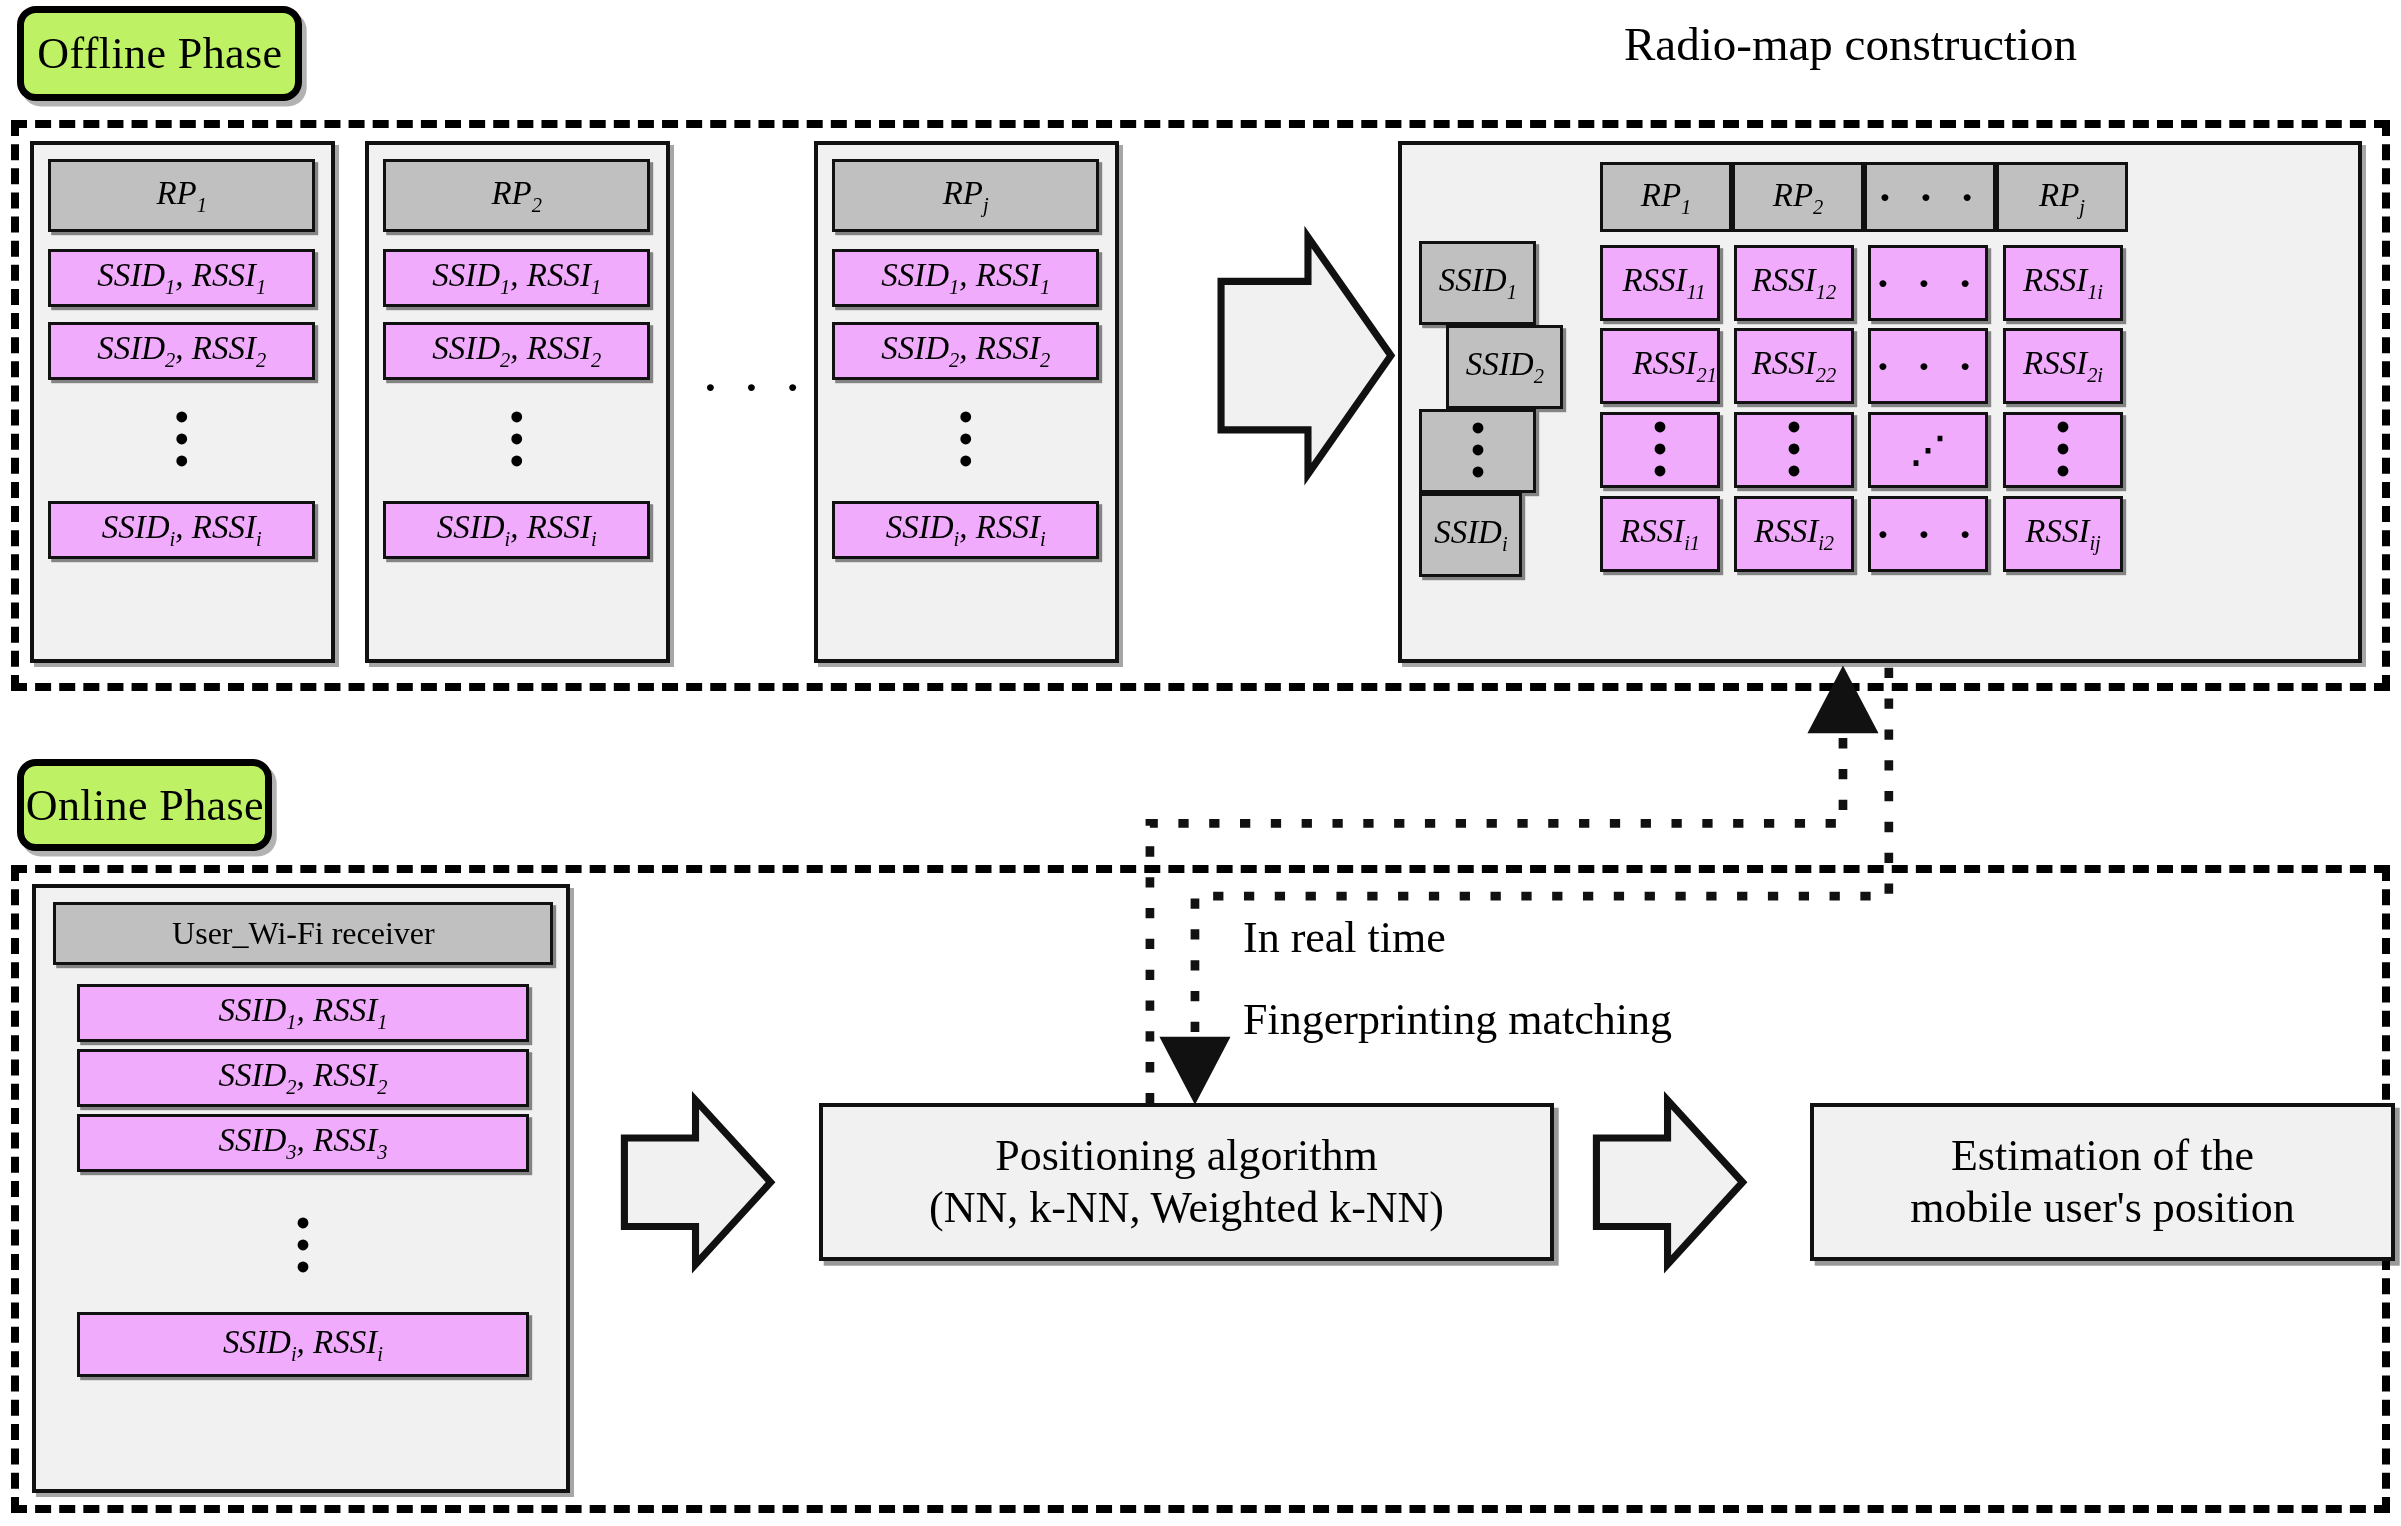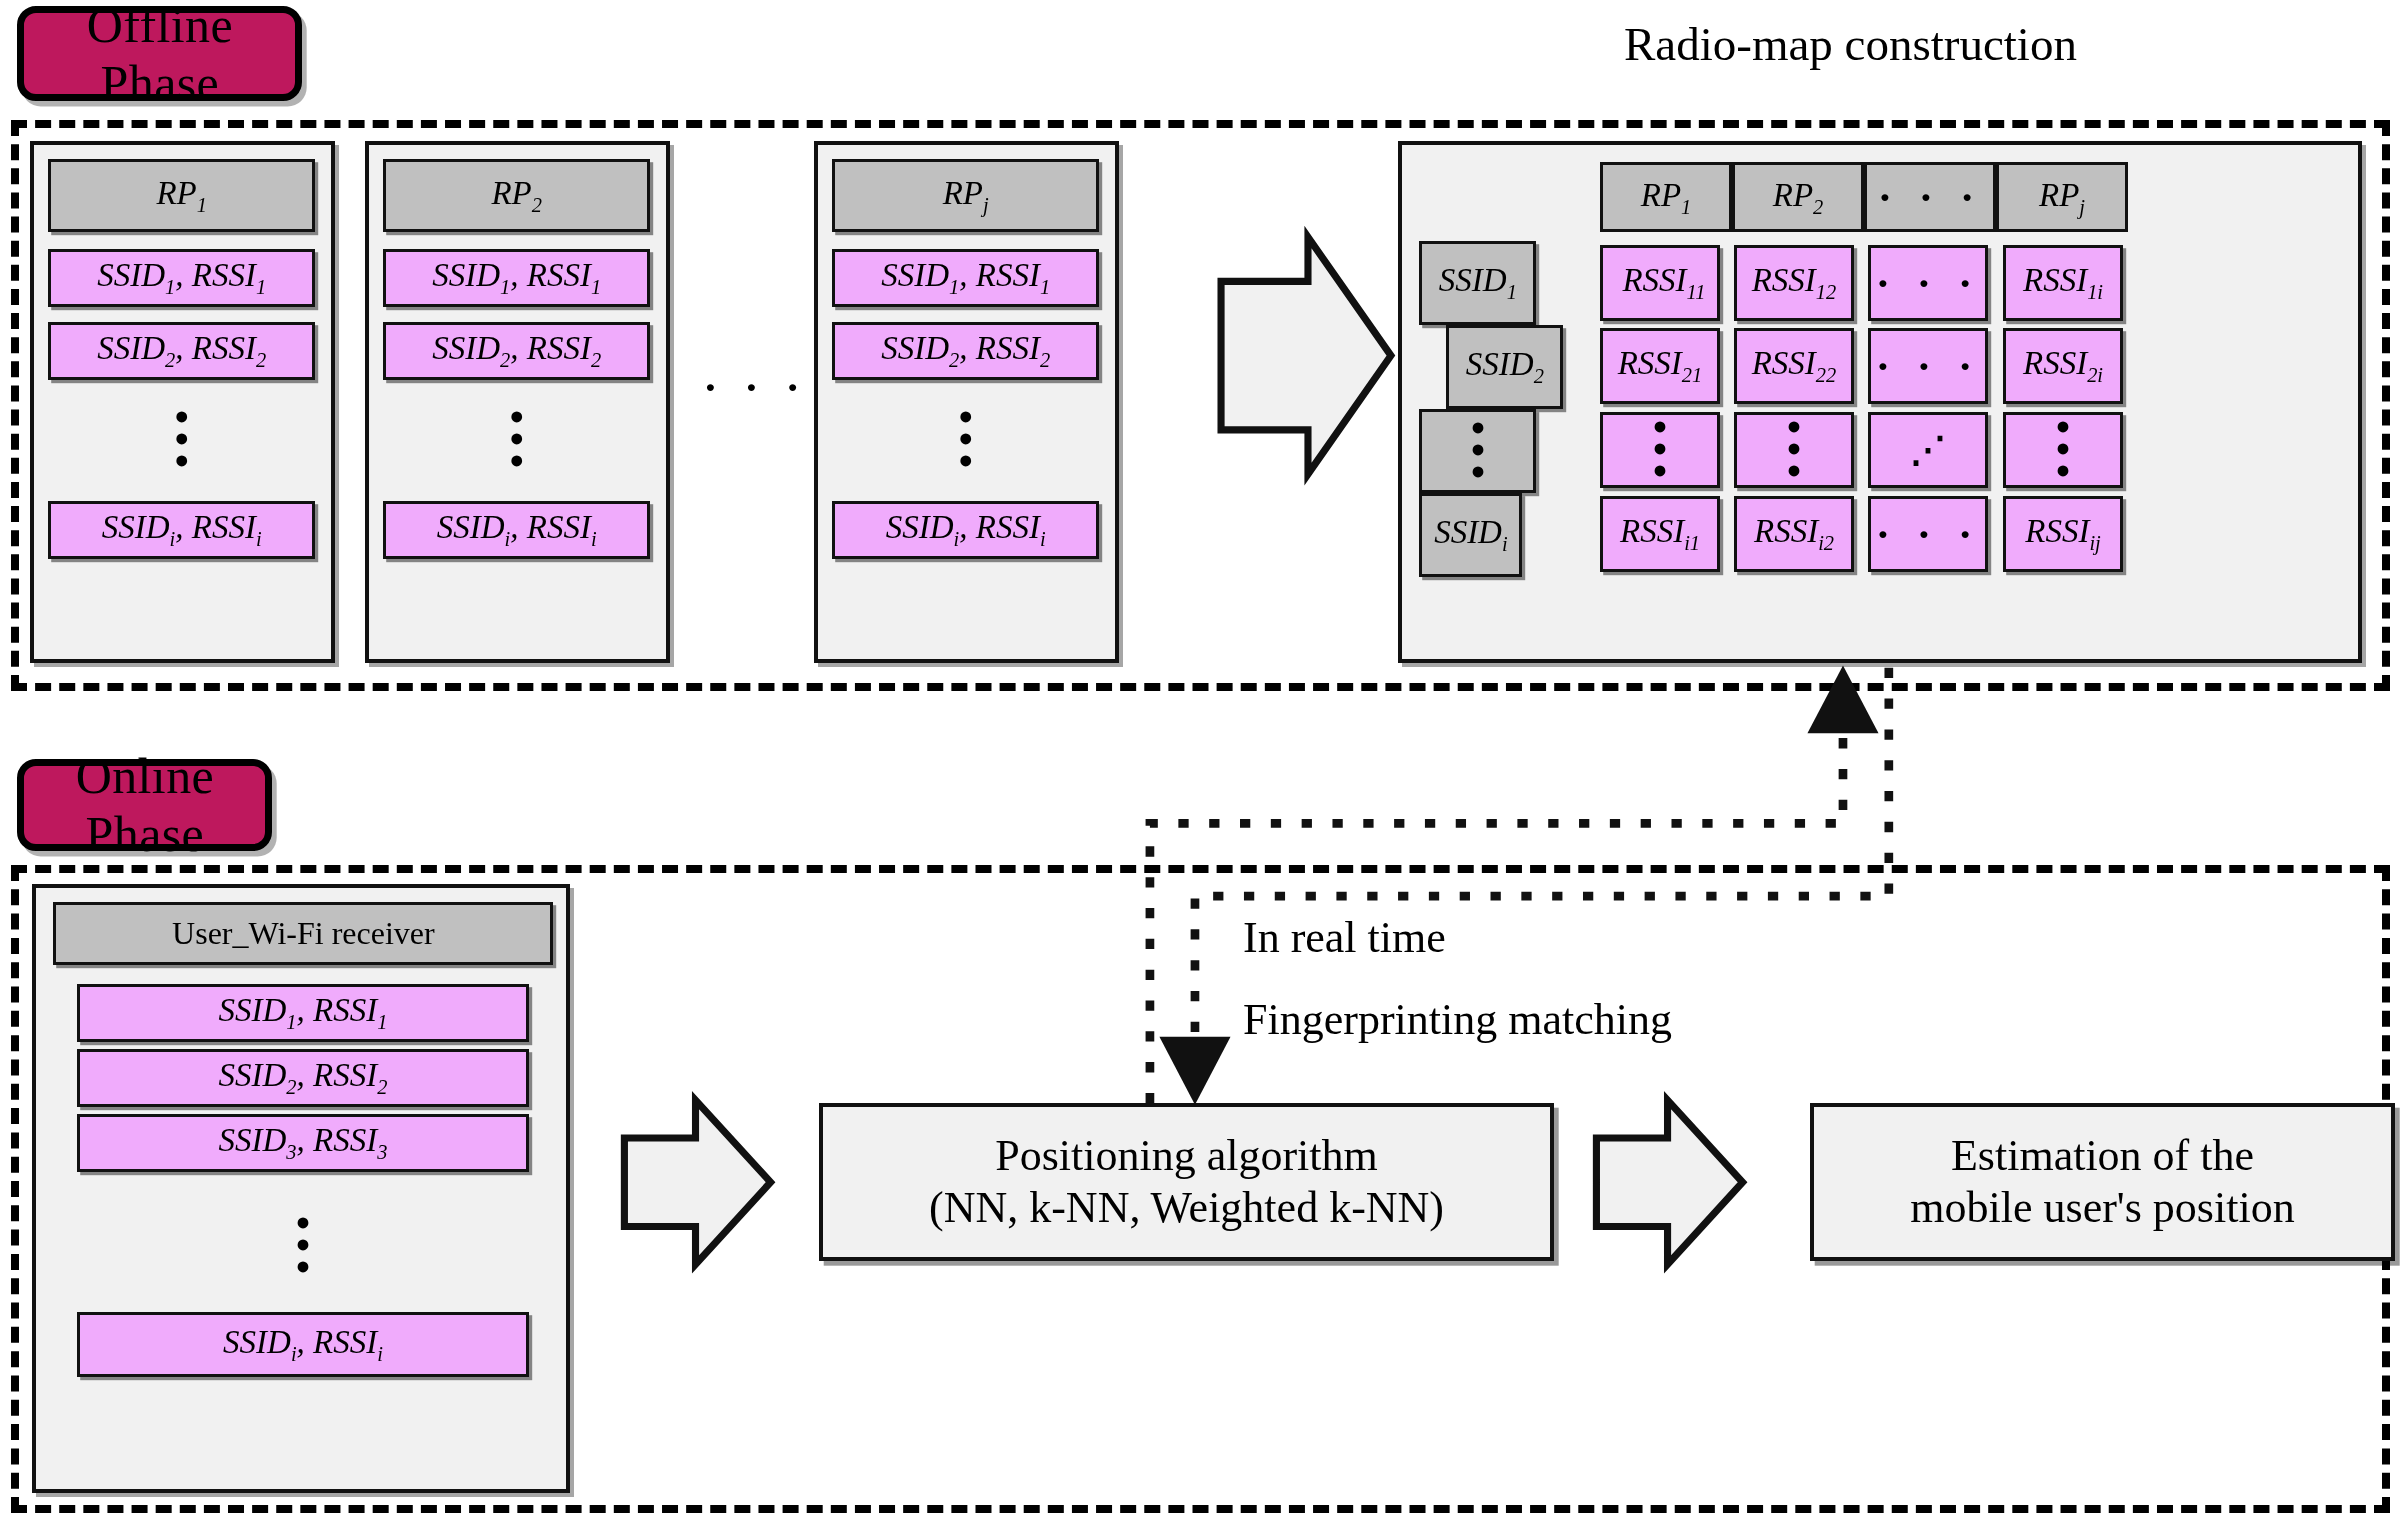--- a/index.html
+++ b/index.html
@@ -14,25 +14,25 @@
     height:1526px;
     background:#fff;
     overflow:hidden;
   }
   
   .abs{position:absolute;}
   .ctr{display:flex;align-items:center;justify-content:center;text-align:center;}
 
   
   .phase-pill{
-    background:#be185d;
+    background:#bef264;
     border:7.1px solid #000;
     border-radius:19px;
     box-sizing:border-box;
-    font-size:50px;
+    font-size:44px;
     letter-spacing:0.4px;
     box-shadow:4.7px 5.5px 0 0 rgba(0,0,0,.30);
   }
 
   
   .dashed-region{
     box-sizing:border-box;
     border:8.7px dashed #000;
     background:transparent;
   }
@@ -203,21 +203,21 @@
     <div class="abs cell ctr" style="left:332px;top:100px;width:120px;height:76px;">
       <span>RSSI<span class="sub">12</span></span>
       </div>
     <div class="abs cell ctr hdots" style="left:466px;top:100px;width:120px;height:76px;font-style:normal;">
       <span>· · ·</span>
       </div>
     <div class="abs cell ctr" style="left:601px;top:100px;width:120px;height:76px;">
       <span>RSSI<span class="sub">1i</span></span>
       </div>
 
-    <div class="abs cell ctr" style="left:198px;top:183px;width:120px;height:76px;">
+    <div class="abs cell ctr" style="left:198px;top:183px;width:120px;height:76px;justify-content:flex-end;">
       <span>RSSI<span class="sub">21</span></span>
       </div>
     <div class="abs cell ctr" style="left:332px;top:183px;width:120px;height:76px;">
       <span>RSSI<span class="sub">22</span></span>
       </div>
     <div class="abs cell ctr hdots" style="left:466px;top:183px;width:120px;height:76px;font-style:normal;">
       <span>· · ·</span>
       </div>
     <div class="abs cell ctr" style="left:601px;top:183px;width:120px;height:76px;">
       <span>RSSI<span class="sub">2i</span></span>

